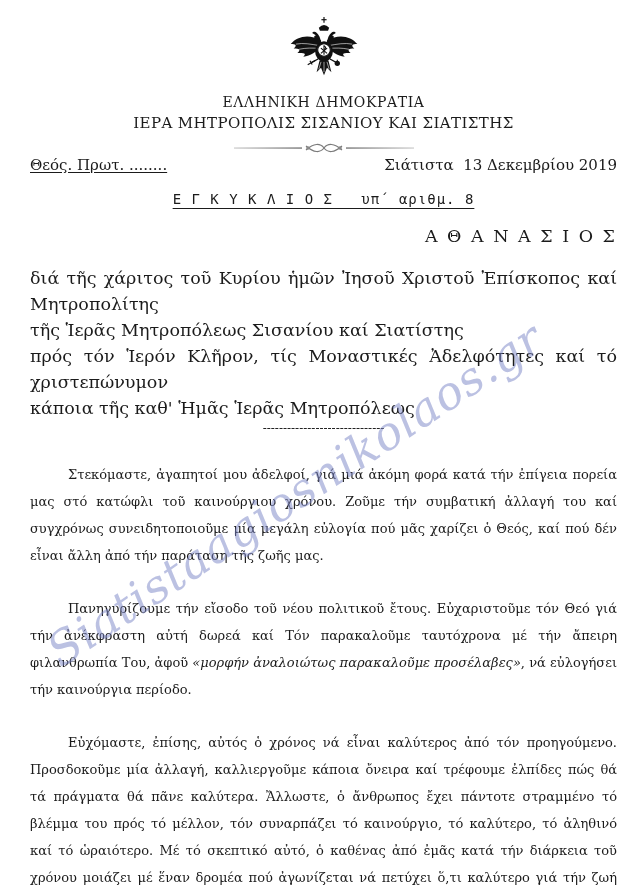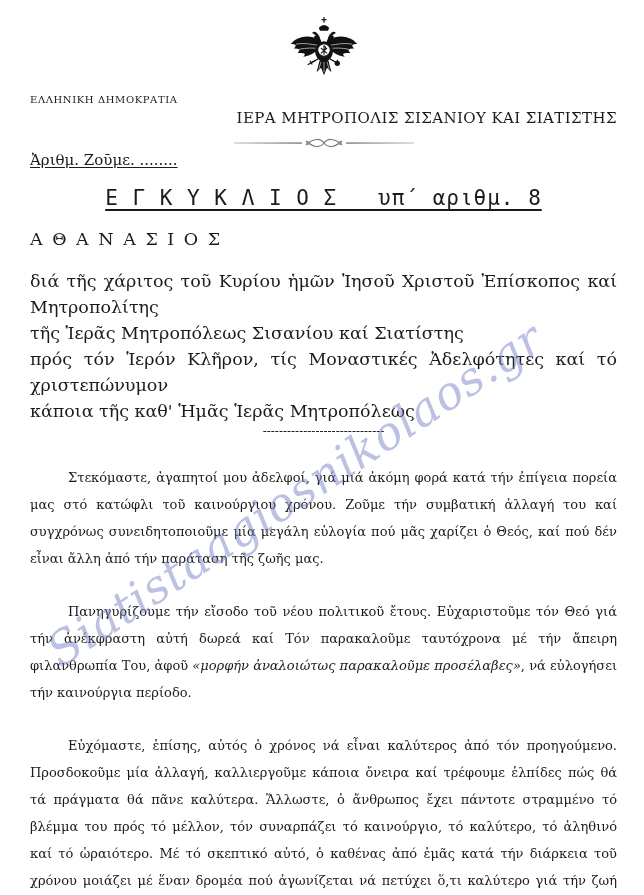--- a/index.html
+++ b/index.html
@@ -11,41 +11,41 @@
     font-family:"DejaVu Serif", serif;
     color:#1b1b1b;
   }
   .page{
     position:absolute;inset:0;
     padding:0 27px 0 30px;
     z-index:1;
   }
   
   .emblem{display:block;margin:16px auto 4px auto;width:74px;height:74px;}
-  .org-line1{text-align:left;font-size:10px;letter-spacing:.6px;}
-  .org-line2{text-align:right;font-size:15px;letter-spacing:.4px;margin-top:4px;}
+  .org-line1{text-align:center;font-size:14px;letter-spacing:.6px;}
+  .org-line2{text-align:center;font-size:15px;letter-spacing:.4px;margin-top:4px;}
   .divider{display:block;margin:9px auto 0 auto;width:180px;height:14px;}
   
   .meta-row{
     display:flex;justify-content:space-between;align-items:baseline;
     margin-top:1px;font-size:15px;
   }
   .protocol{text-decoration:underline;text-underline-offset:2px;white-space:pre;}
   .dateline{white-space:pre;}
   
   .encyclical{
     text-align:center;margin-top:17px;
     font-family:"DejaVu Sans Mono", monospace;
-    font-size:21px;letter-spacing:1px;
+    font-size:14px;letter-spacing:1px;
   }
   .encyclical span{
     text-decoration:underline;text-underline-offset:4px;white-space:pre;
   }
   .bishop-name{
-    text-align:left;margin-top:19px;
+    text-align:right;margin-top:19px;
     font-size:17.5px;letter-spacing:2px;white-space:pre;
   }
   
   .address{margin-top:19px;font-size:17.5px;line-height:26px;}
   .addr-line{text-align:left;}
   .addr-line.full{text-align:justify;text-align-last:justify;}
   .dashes{
     text-align:center;font-size:12px;letter-spacing:0;color:#222;
     margin-top:0px;line-height:14px;white-space:pre;
   }
@@ -146,21 +146,22 @@
       <path d="M72 9 C80 2 86 2 90 7"></path>
       <path d="M72 5 C80 12 86 12 90 7"></path>
       <path d="M108 9 C100 2 94 2 90 7"></path>
       <path d="M108 5 C100 12 94 12 90 7"></path>
     </g>
     <circle cx="74" cy="7" r="1.8" fill="#8a8a8a"></circle>
     <circle cx="106" cy="7" r="1.8" fill="#8a8a8a"></circle>
   </svg>
 
   <div class="meta-row">
-    <span class="protocol">Ἀριθμ. Ζοῦμε. ........</span>
+    <span class="protocol">Θεός. Πρωτ. ........</span>
+    <span class="dateline">Σιάτιστα  13 Δεκεμβρίου 2019</span>
   </div>
 
   <div class="encyclical">
     <span>Ε Γ Κ Υ Κ Λ Ι Ο Σ   υπ΄ αριθμ. 8</span>
   </div>
 
   <div class="bishop-name">Α Θ Α Ν Α Σ Ι Ο Σ</div>
 
   <div class="address">
       <div class="addr-line full">διά τῆς χάριτος τοῦ Κυρίου ἡμῶν Ἰησοῦ Χριστοῦ Ἐπίσκοπος καί Μητροπολίτης</div>

